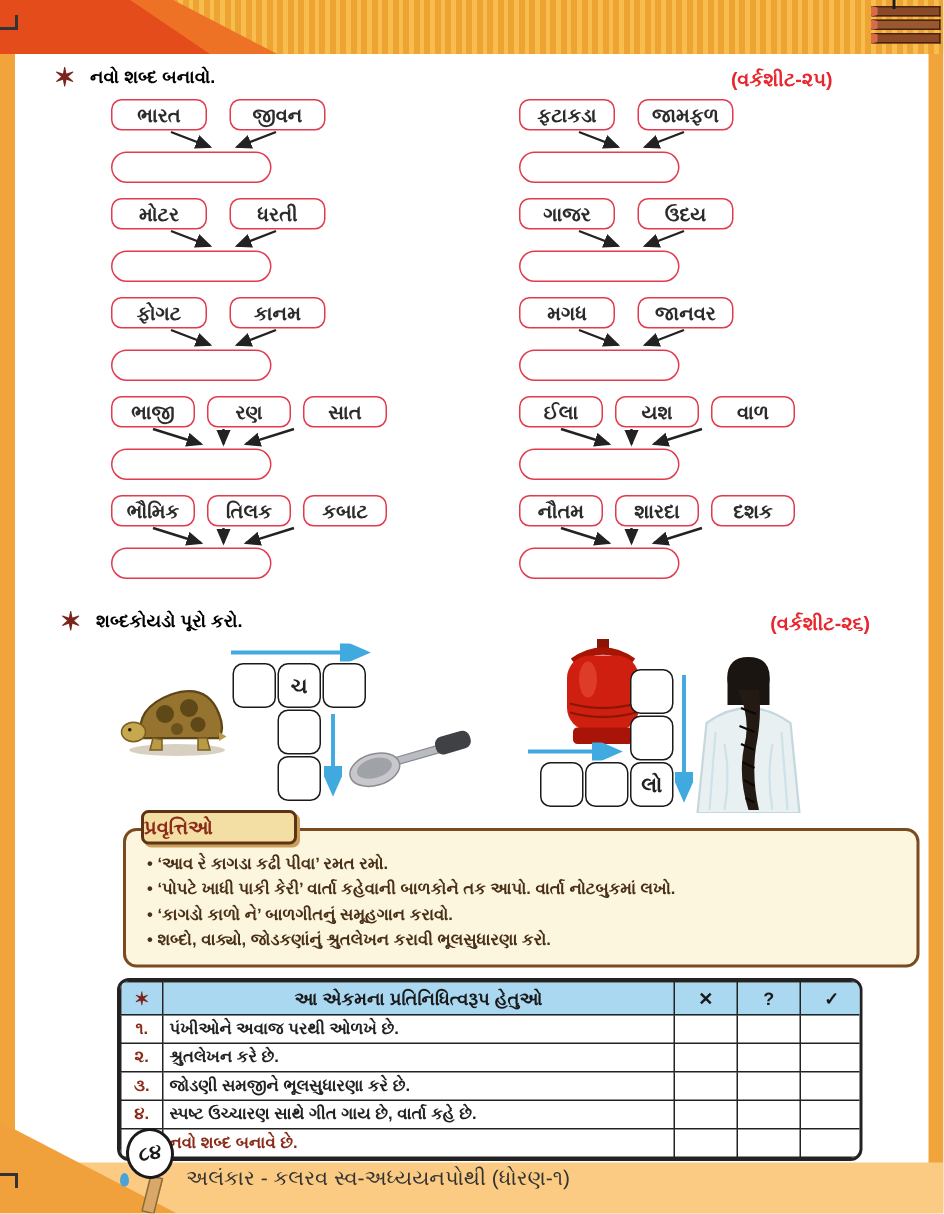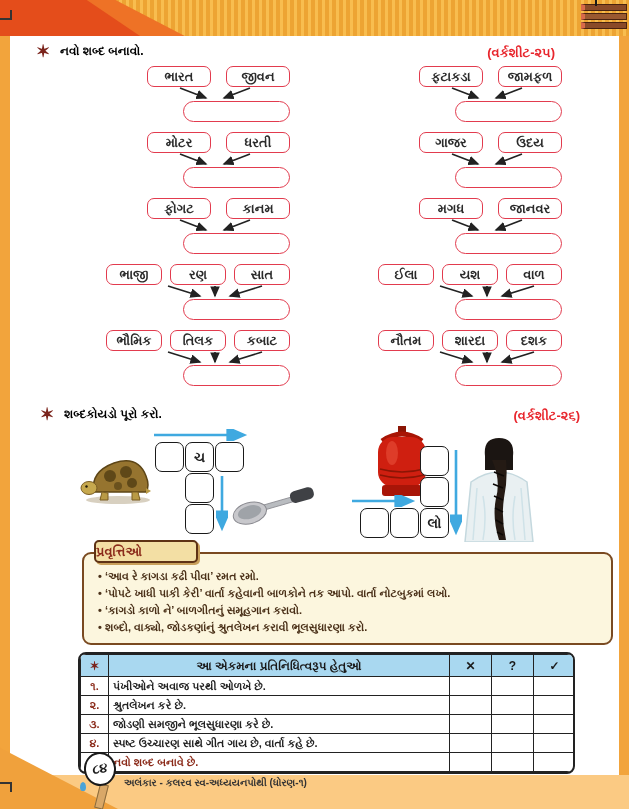--- a/index.html
+++ b/index.html
@@ -28,21 +28,21 @@
   .crop-mark { position:absolute; background:#333; z-index:4; }
 
   .sec { position:absolute; z-index:2; }
   .star { color:#7b241c; font-size:17px; font-weight:bold; }
   .sec-title { font-size:12px; font-weight:bold; color:#000000; }
   .ws-label { font-size:13px; font-weight:bold; color:#e8262d; text-align:right; }
 
   
   .col { position:absolute; top:66px; width:216px; z-index:2; }
   .col.left { left:74px; } .col.right { left:346px; }
-  .unit { display:flex; flex-direction:column; align-items:flex-end; margin-bottom:10px; }
+  .unit { display:flex; flex-direction:column; align-items:flex-start; margin-bottom:10px; }
   .wrow { display:flex; gap:15px; justify-content:center; }
   .wrow.three { gap:8px; }
   .wbox { min-width:64px; padding:1px 8px; height:21px; line-height:18px; text-align:center;
           border:1.6px solid #e23b4e; border-radius:7px; background:#fff;
           font-size:13px; font-weight:bold; color:#2b2b2b; }
   .wrow.three .wbox { min-width:56px; padding:1px 5px; }
   .arr { display:block; margin:0; height:14px; }
   .pill { width:107px; height:21px; border:1.6px solid #e23b4e; border-radius:11px; background:#fff; }
 
   
@@ -76,21 +76,21 @@
 
   
   .badge { position:absolute; left:84px; top:752px; width:32px; height:34px; background:#fff;
            border:2.5px solid #1a1a1a; border-radius:50%; z-index:5; display:flex;
            align-items:center; justify-content:center; font-size:13px; font-weight:bold; color:#1a1a1a;
            transform:rotate(-8deg); }
   .stick { position:absolute; left:97px; top:784px; width:9px; height:25px; background:#d9a868;
            border:1px solid #8a6a3a; transform:rotate(14deg); z-index:4; }
   .tear  { position:absolute; left:80px; top:782px; width:6px; height:9px; background:#4aa3d8;
            border-radius:50% 50% 50% 50%/60% 60% 40% 40%; z-index:5; }
-  .ftext { position:absolute; left:124px; top:777px; font-size:10px; font-weight:bold; color:#333; z-index:5; }
+  .ftext { position:absolute; left:124px; top:777px; font-size:14px; font-weight:normal; color:#333; z-index:5; }
 </style>
 </head>
 <body>
 
 <svg width="0" height="0" style="position:absolute">
   <defs>
     <marker id="ab" markerWidth="9" markerHeight="8" refX="6" refY="3" orient="auto">
       <path d="M0 0 L7 3 L0 6 Z" fill="#222"></path>
     </marker>
     <marker id="au" markerWidth="10" markerHeight="9" refX="6" refY="3.5" orient="auto">

